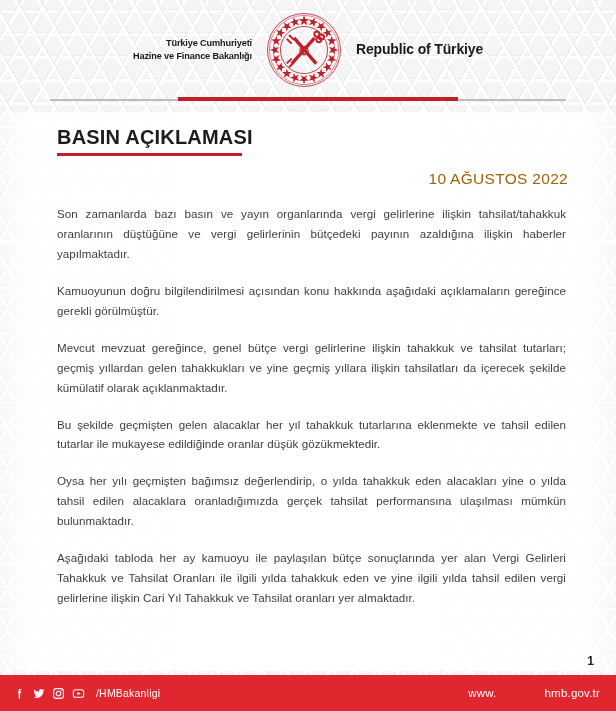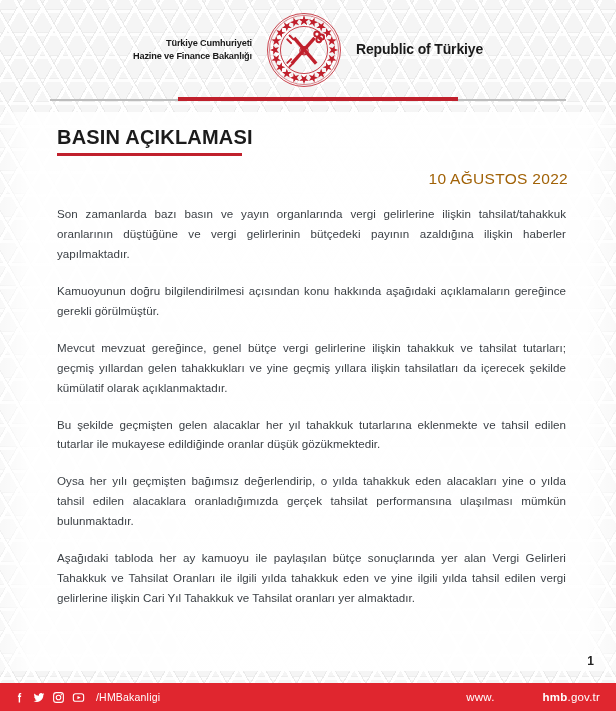--- a/index.html
+++ b/index.html
@@ -163,21 +163,21 @@
     font-size: 12px;
     font-weight: bold;
     color: #222;
     z-index: 3;
   }
 
   
   .footer {
     position: absolute;
     left: 0; right: 0; bottom: 0;
-    height: 28px;
+    height: 36px;
     background: #e0262f;
     display: flex;
     align-items: center;
     justify-content: space-between;
     padding: 0 16px 0 13px;
     box-sizing: border-box;
     z-index: 4;
   }
   .social {
     display: flex;
@@ -189,21 +189,21 @@
     color: #ffffff;
     font-size: 10.5px;
     margin-left: 4px;
     letter-spacing: 0.2px;
   }
   .site {
     color: #ffffff;
     font-size: 11.5px;
     letter-spacing: 0.2px;
   }
-  .site b { font-weight: bold; padding-left: 48px; }
+  .site b { font-weight: normal; padding-left: 48px; }
 </style>
 </head>
 <body>
 
 <div class="page">
 
   <div class="pattern"></div>
   <div class="veil"></div>
 
   <div class="content">

